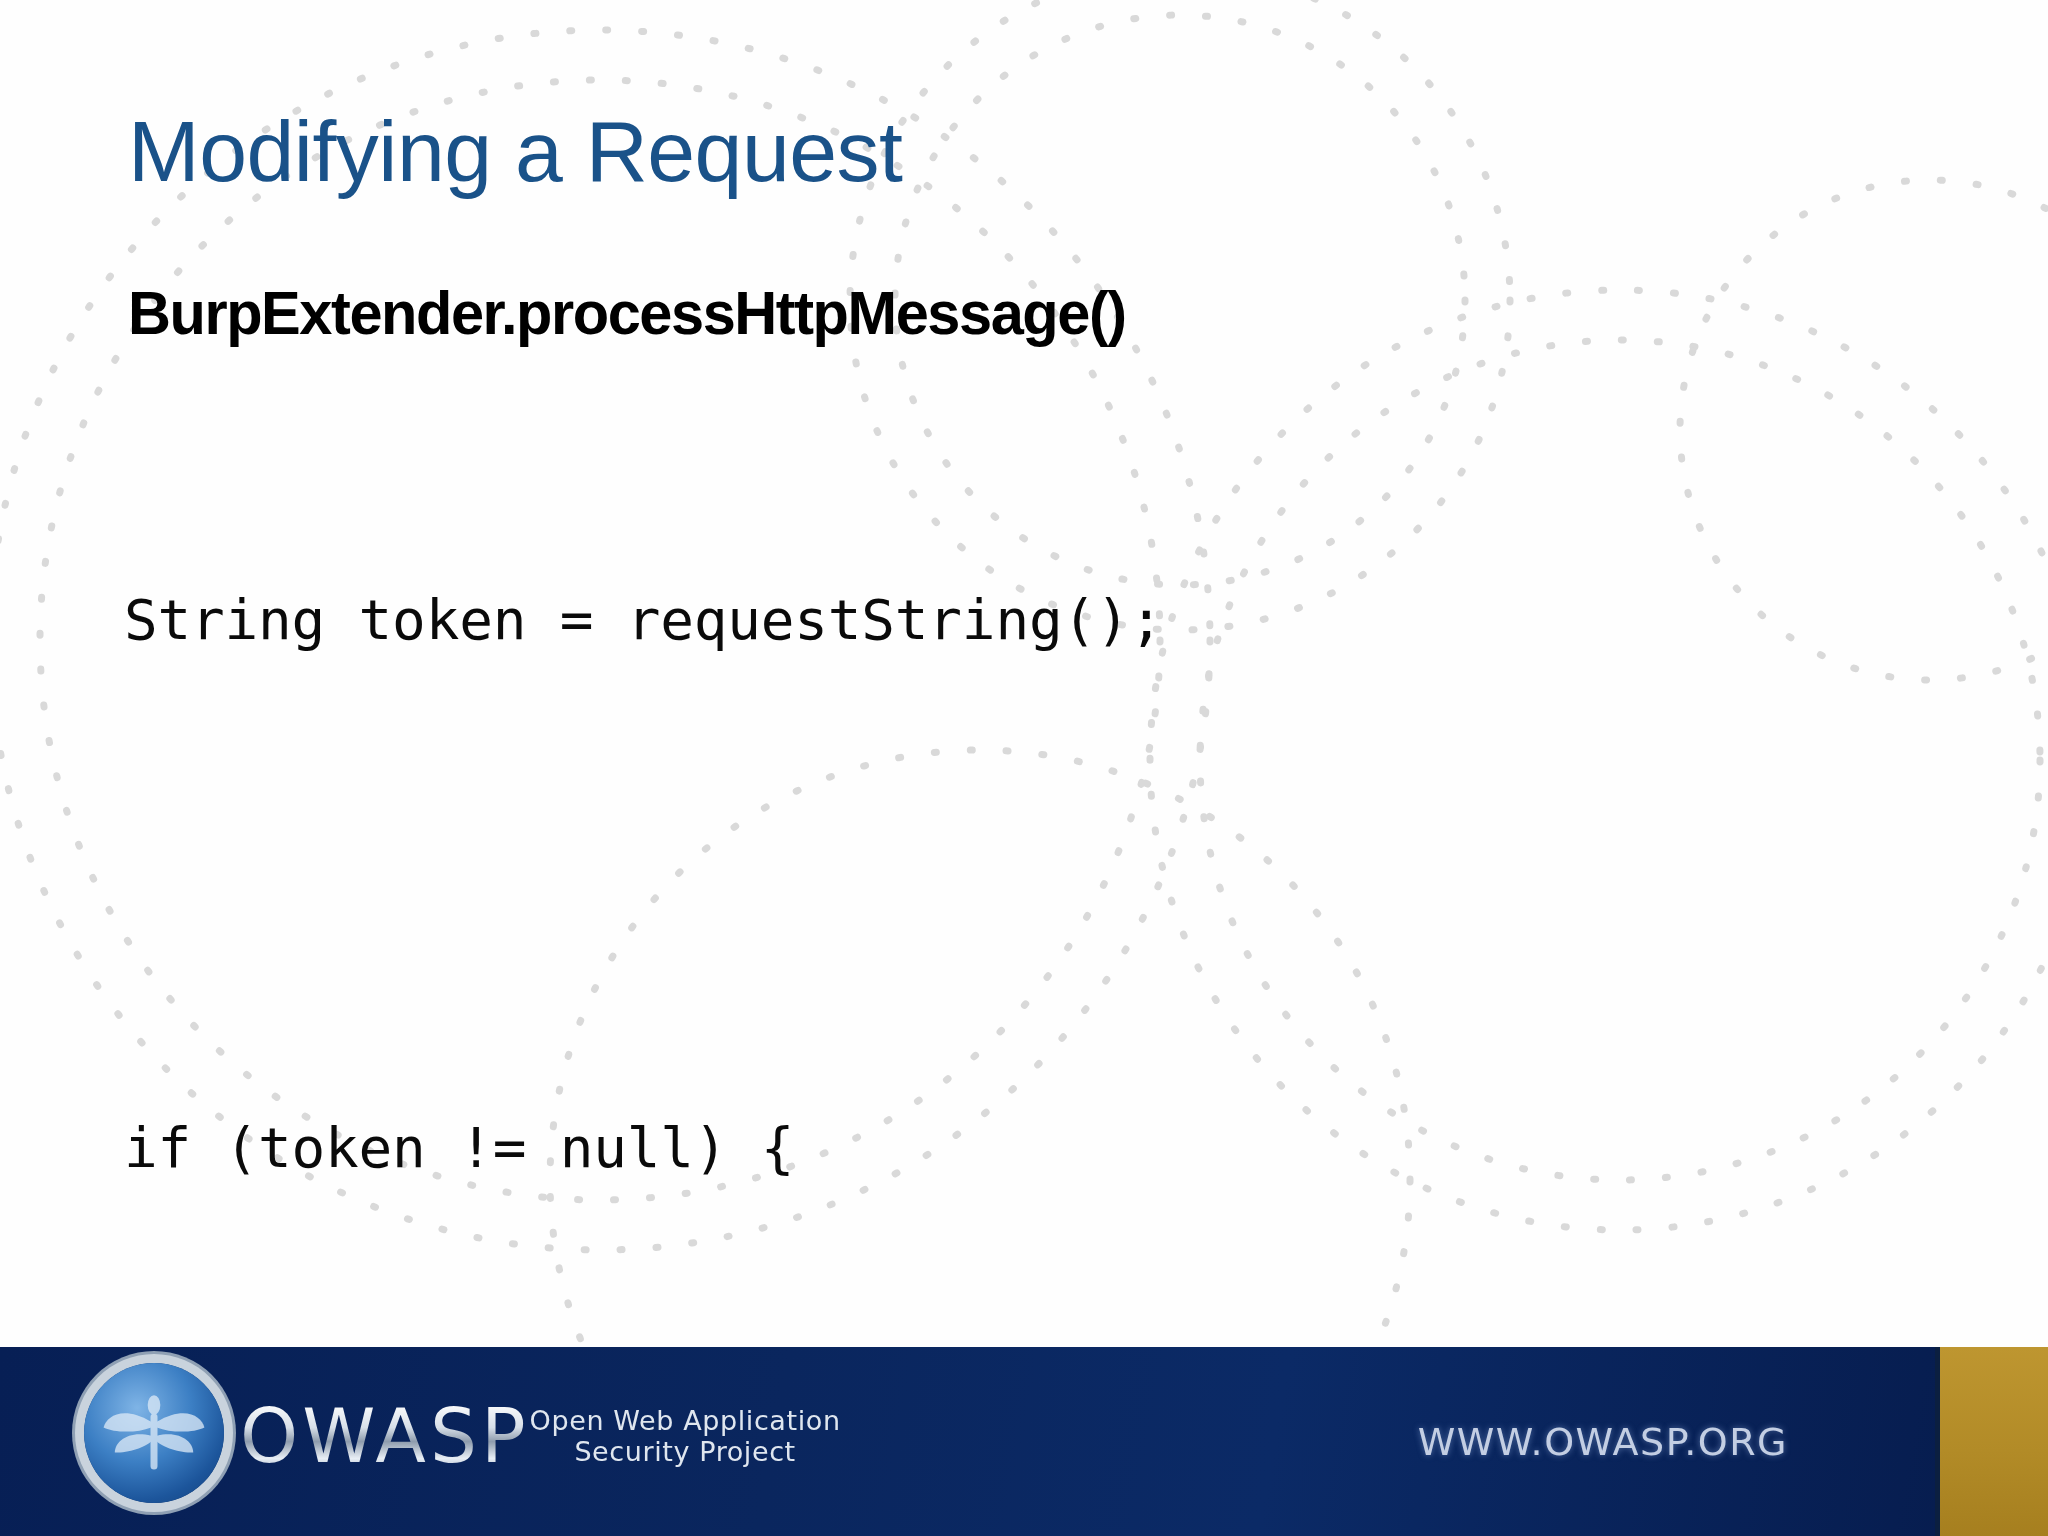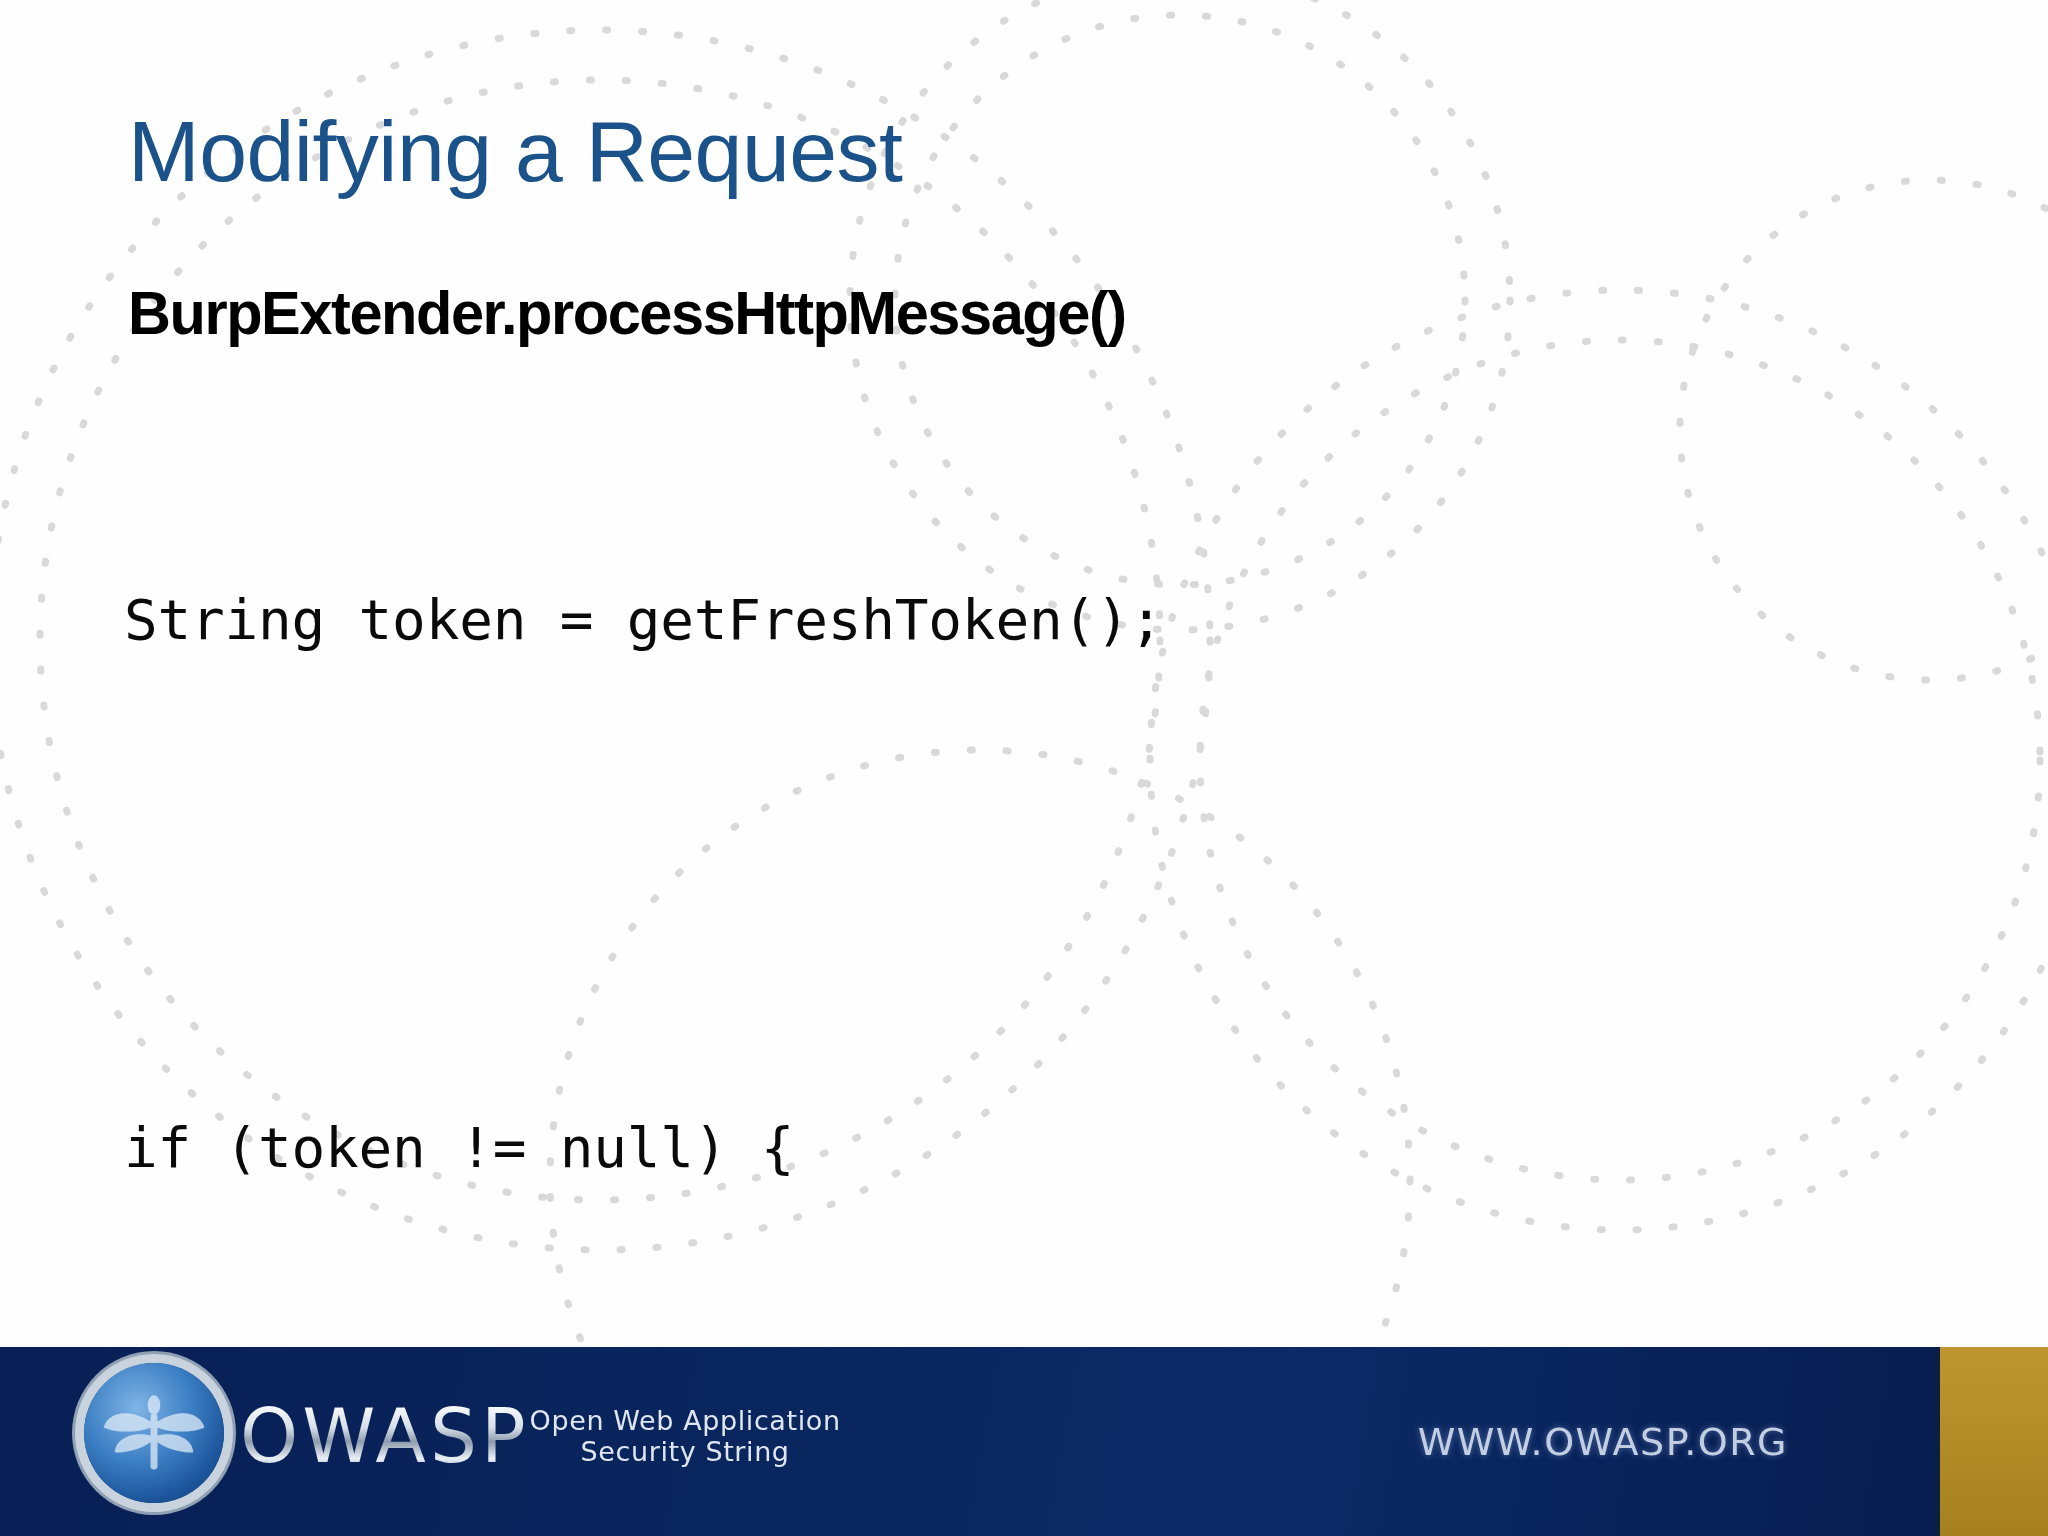--- a/index.html
+++ b/index.html
@@ -195,21 +195,21 @@
     </g>
   </svg>
 
   <div class="content">
 
     <div class="slide-title">Modifying a Request</div>
 
     <div class="slide-subtitle">BurpExtender.processHttpMessage()</div>
 
     <div class="code-block">
-      <div class="code-line">String token = getFreshToken();</div>
+      <div class="code-line">String token = requestString();</div>
       <div class="code-line blank"></div>
       <div class="code-line">if (token != null) {</div>
       <div class="code-line">    requestString = matcher.replaceAll(</div>
       
       
       
       
       
     </div>
 
@@ -227,21 +227,21 @@
             <path d="M52 42 C 72 30, 84 38, 86 46 C 78 50, 62 50, 52 46 Z"></path>
             <path d="M48 52 C 32 48, 22 56, 22 64 C 32 64, 44 60, 48 56 Z"></path>
             <path d="M52 52 C 68 48, 78 56, 78 64 C 68 64, 56 60, 52 56 Z"></path>
           </g>
         </svg>
       </div>
       <div class="owasp-wordmark">
         <div class="owasp-name">OWASP</div>
         <div class="owasp-tagline">
           <div>Open Web Application</div>
-          <div>Security String</div>
+          <div>Security Project</div>
         </div>
       </div>
     </div>
 
     <div class="footer-url">WWW.OWASP.ORG</div>
 
     <div class="footer-gold"></div>
   </div>
 
 </div>

